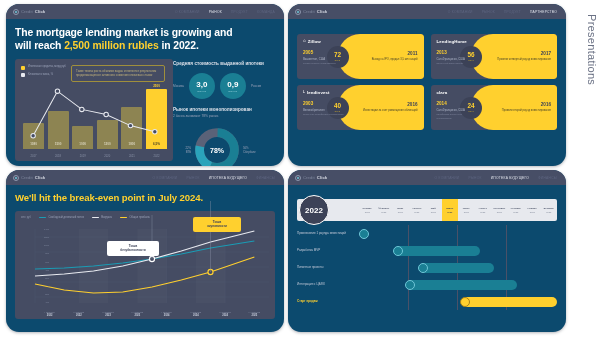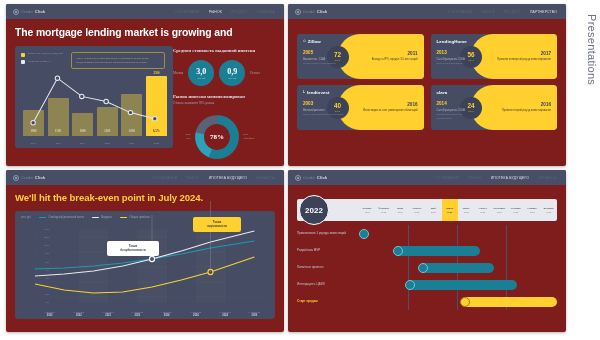--- a/index.html
+++ b/index.html
@@ -15,22 +15,22 @@
     position: absolute; left: 6px; top: 4px;
     width: 560px; height: 332px;
     display: grid;
     grid-template-columns: 278px 278px;
     grid-template-rows: 162px 162px;
     gap: 4px 4px;
   }
 
   .slide {
     position: relative;
-    background: #7f1d1d;
-    border-radius: 2px;
+    background: #0c4a6e;
+    border-radius: 13px;
     overflow: hidden;
     box-shadow: 0 1px 3px rgba(40,45,60,.35);
   }
 
   
   .topbar {
     height: 15px;
     background: #474e66;
     display: flex; align-items: center;
     padding: 0 7px;
@@ -55,21 +55,21 @@
   .body { padding: 7px 9px 0 9px; }
 
   .headline {
     font-size: 10.4px; font-weight: bold; color: #ffffff;
     line-height: 1.25; letter-spacing: -.1px;
   }
   .headline .hl { color: #ffd02e; }
   .headline.sm { font-size: 9.6px; }
 
   
-  .s1-wrap { display: flex; gap: 0; margin-top: 7px; font-family: Liberation Serif, serif; }
+  .s1-wrap { display: flex; gap: 0; margin-top: 7px; }
   .chart-card {
     width: 158px; height: 102px;
     background: #454c63;
     border-radius: 3px;
     position: relative;
     padding: 6px 6px 0 6px;
   }
   .legend { display: flex; flex-direction: column; gap: 3px; }
   .lg-row { display: flex; align-items: flex-start; gap: 3px; }
   .lg-sw { width: 4px; height: 4px; border-radius: 1px; margin-top: .5px; flex: none;}
@@ -248,20 +248,21 @@
         <div class="navs">
           <span class="nav">О КОМПАНИИ</span>
           <span class="nav active">РЫНОК</span>
           <span class="nav">ПРОДУКТ</span>
           <span class="nav">КОМАНДА</span>
         </div>
       </div>
       <div class="body">
         <div class="headline">
           <div>The mortgage lending market is growing and</div>
+          <div><span>will reach </span><span class="hl">2,500 million rubles</span><span> in 2022.</span></div>
         </div>
 
         <div class="s1-wrap">
 
           <div class="chart-card">
             <div class="legend">
               <div class="lg-row">
                 <span class="lg-sw y"></span>
                 <span class="lg-tx">Ипотечные кредиты, млрд руб</span>
               </div>

